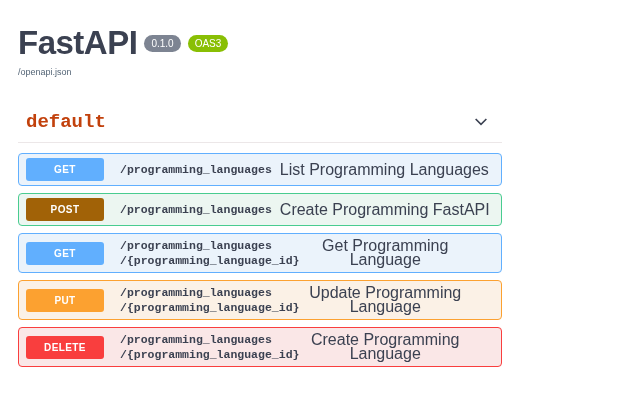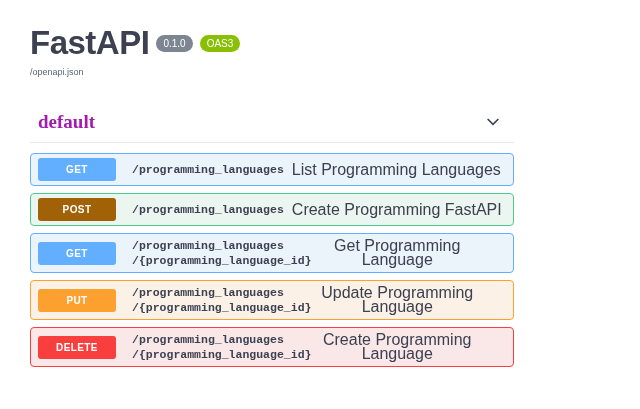--- a/index.html
+++ b/index.html
@@ -13,21 +13,20 @@
     font-family: "Liberation Sans", sans-serif;
     color: #3b4151;
     overflow: hidden;
   }
 
   .swagger-ui {
     width: 520px;
     height: 409px;
     position: relative;
     box-sizing: border-box;
-    margin-left: 12px;
   }
 
   
   .info-block {
     padding: 26px 18px 0 18px;
   }
   .title-row {
     display: flex;
     align-items: flex-start;
     line-height: 1;
@@ -75,23 +74,23 @@
     display: flex;
     align-items: center;
     justify-content: space-between;
     padding: 0 0 9px 0;
     border-bottom: 1px solid #ece7e8;
     cursor: pointer;
   }
   .opblock-tag-name {
     font-size: 19px;
     font-weight: bold;
-    color: #a21caf;
+    color: #c2410c;
     padding-left: 8px;
-    font-family: Liberation Serif, serif;
+    font-family: Liberation Mono, monospace;
   }
   .chevron {
     width: 18px;
     height: 18px;
     margin-right: 12px;
     display: flex;
     align-items: center;
     justify-content: center;
   }
   .chevron svg { display: block; }

